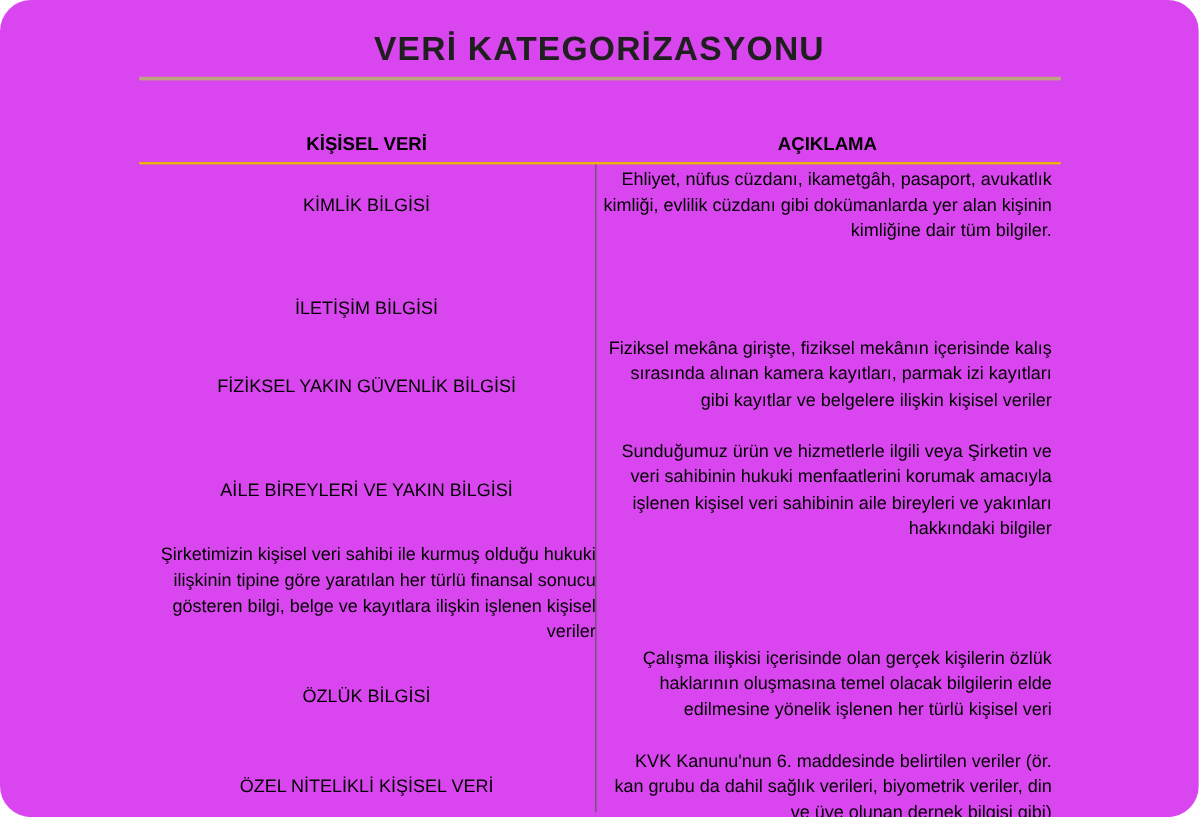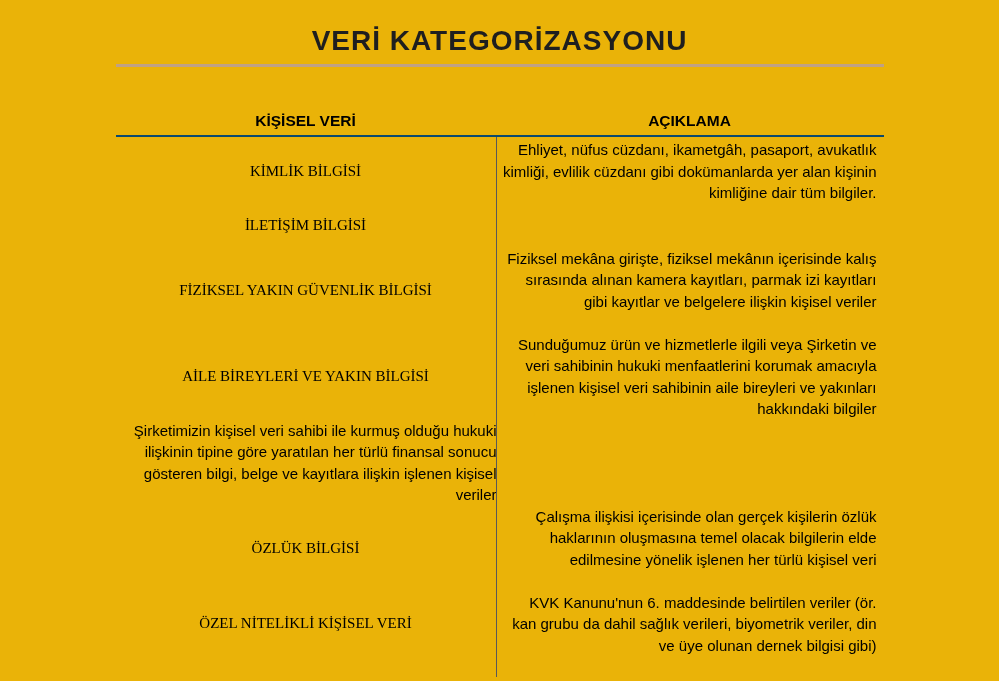--- a/index.html
+++ b/index.html
@@ -4,24 +4,25 @@
 <style>
   html, body {
     margin: 0;
     padding: 0;
     background: #ffffff;
   }
   .page {
     position: relative;
     width: 999px;
     height: 681px;
-    background: #eab308;
+    background: #d946ef;
     overflow: hidden;
     font-family: "Liberation Sans", sans-serif;
     color: #000000;
+    border-radius: 26px;
   }
   .title {
     margin: 0;
     padding-top: 24px;
     text-align: center;
     font-size: 28px;
     line-height: 34px;
     font-weight: bold;
     letter-spacing: 1px;
     color: #1f1f1f;
@@ -33,21 +34,21 @@
     background: #c0a184;
   }
   .table {
     position: relative;
     width: 768px;
     margin: 44px auto 0 auto;
   }
   .header-row {
     display: flex;
     padding-bottom: 5px;
-    border-bottom: 2px solid #0c4a6e;
+    border-bottom: 2px solid #eab308;
   }
   .hcell {
     font-weight: bold;
     font-size: 15.5px;
     line-height: 19px;
     text-align: center;
   }
   .hcell.left  { width: 380px; }
   .hcell.right { width: 388px; text-align: center; }
   .divider {
@@ -63,32 +64,31 @@
   .cat {
     width: 380px;
     display: flex;
     align-items: center;
     justify-content: center;
     text-align: left;
     font-size: 15px;
     line-height: 19px;
     padding: 0 20px;
     box-sizing: border-box;
-    font-family: Liberation Serif, serif;
   }
   .desc {
     width: 388px;
     box-sizing: border-box;
     padding: 0 7px;
     text-align: right;
     font-size: 15px;
     line-height: 21.5px;
   }
   .rows .row:nth-child(1) { min-height: 64px; }
-  .rows .row:nth-child(2) { min-height: 44px; }
+  .rows .row:nth-child(2) { min-height: 44px; margin-top: 32px; }
   .rows .row:nth-child(3) { min-height: 86px; }
   .rows .row:nth-child(4) { min-height: 86px; }
   .rows .row:nth-child(5) { min-height: 86px; }
   .rows .row:nth-child(6) { min-height: 86px; }
   .rows .row:nth-child(7) { min-height: 64px; }
 </style>
 </head>
 <body>
 
 <div class="page">

